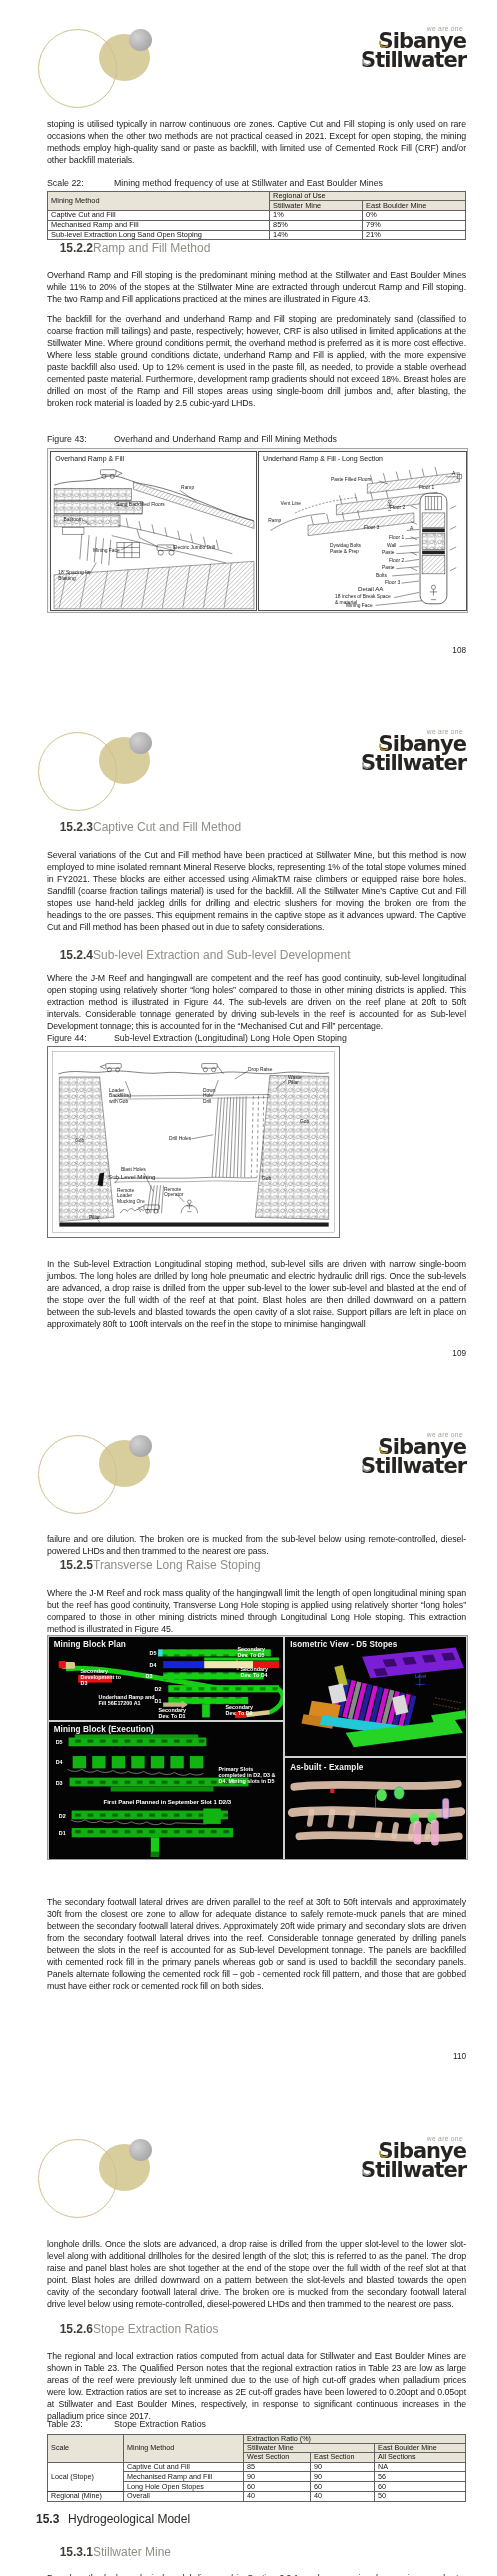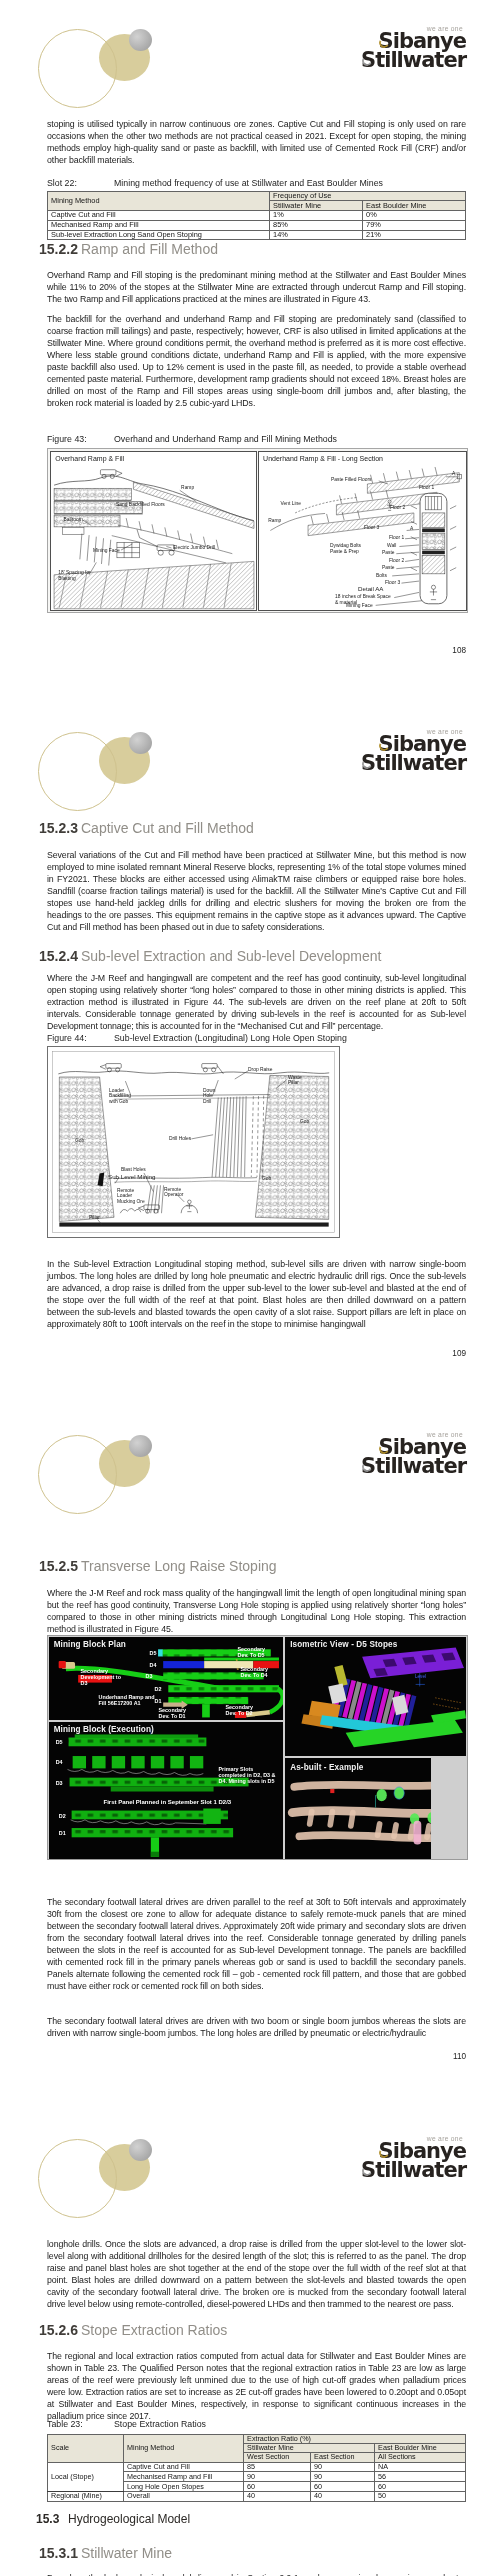--- a/index.html
+++ b/index.html
@@ -14,21 +14,21 @@
   .logo{position:absolute;right:31px;top:25px;text-align:right;}
   .logo-tag{font-size:6.7px;color:#a5a19b;padding-right:3.1px;letter-spacing:0.3px;}
   .logo-w{font-size:21px;font-weight:800;color:#272320;line-height:18.5px;letter-spacing:-1px;font-family:"DejaVu Sans",sans-serif;position:relative;}
   .sglyph{position:relative;display:inline-block;}
   .swash{position:absolute;left:0.5px;bottom:2.6px;width:6.2px;height:6.2px;border:2.1px solid #b08f2c;border-radius:50%;
     border-top-color:transparent;border-right-color:transparent;transform:rotate(-15deg);opacity:.9;}
   .swash.silver{border-left-color:#9a9a9a;border-bottom-color:#9a9a9a;}
   
   .body-p{position:absolute;left:47px;width:419px;font-size:8.8px;line-height:12px;text-align:justify;
     letter-spacing:-0.1px;color:#1b1b1b;}
-  .h-sub{position:absolute;left:39px;display:flex;font-size:14px;align-items:baseline;}
+  .h-sub{position:absolute;left:51px;display:flex;font-size:12px;align-items:baseline;text-align:right;}
   .h-sub .h-num{font-weight:bold;color:#403d39;min-width:42px;}
   .h-sub .h-title{color:#918e88;}
   .h-major{position:absolute;left:36px;display:flex;font-size:12px;align-items:baseline;}
   .h-major .h-num{font-weight:bold;color:#2c2926;min-width:32px;}
   .h-major .h-title{color:#2c2926;font-weight:500;}
   .caption{position:absolute;left:47px;display:flex;font-size:8.8px;color:#1d1d1d;}
   .cap-label{min-width:67px;}
   .pageno{position:absolute;right:31px;font-size:8.2px;color:#222;}
   
   table.dtable{position:absolute;border-collapse:collapse;table-layout:fixed;background:#fff;
@@ -83,34 +83,34 @@
     <div class="deco-ring"></div>
     <div class="logo">
       <div class="logo-tag">we are one</div>
       <div class="logo-w"><span class="sglyph"><i class="swash"></i><span>S</span></span><span>ibanye</span></div>
       <div class="logo-w"><span class="sglyph"><i class="swash silver"></i><span>S</span></span><span>tillwater</span></div>
     </div>
 
     <p class="body-p" style="top:109px">stoping is utilised typically in narrow continuous ore zones. Captive Cut and Fill stoping is only used on rare occasions when the other two methods are not practical ceased in 2021. Except for open stoping, the mining methods employ high-quality sand or paste as backfill, with limited use of Cemented Rock Fill (CRF) and/or other backfill materials.</p>
 
     <div class="caption" style="top:178px">
-      <span class="cap-label">Slot 22:</span>
+      <span class="cap-label">Scale 22:</span>
       <span>Mining method frequency of use at Stillwater and East Boulder Mines</span>
     </div>
 
     <table class="dtable" style="top:191px;left:47px;width:419px">
       <colgroup>
           <col style="width:222px">
           <col style="width:93px">
           <col>
         </colgroup>
       <thead>
         <tr>
           <th rowspan="2">Mining Method</th>
-          <th colspan="2" style="height:8.2px">Frequency of Use</th>
+          <th colspan="2" style="height:8.2px">Regional of Use</th>
         </tr>
         <tr>
           <th>Stillwater Mine</th>
           <th>East Boulder Mine</th>
         </tr>
       </thead>
       <tbody>
         <tr>
           <td>Captive Cut and Fill</td>
           <td>1%</td>
@@ -443,20 +443,21 @@
   <section class="page" style="top:1406px">
     <div class="deco-tan"></div>
     <div class="deco-silver"></div>
     <div class="deco-ring"></div>
     <div class="logo">
       <div class="logo-tag">we are one</div>
       <div class="logo-w"><span class="sglyph"><i class="swash"></i><span>S</span></span><span>ibanye</span></div>
       <div class="logo-w"><span class="sglyph"><i class="swash silver"></i><span>S</span></span><span>tillwater</span></div>
     </div>
 
+    <p class="body-p" style="top:118px">failure and ore dilution. The broken ore is mucked from the sub-level below using remote-controlled, diesel-powered LHDs and then trammed to the nearest ore pass.</p>
 
     <div class="h-sub" style="top:152px">
       <span class="h-num">15.2.5</span>
       <span class="h-title">Transverse Long Raise Stoping</span>
     </div>
     <p class="body-p" style="top:172px">Where the J-M Reef and rock mass quality of the hangingwall limit the length of open longitudinal mining span but the reef has good continuity, Transverse Long Hole stoping is applied using relatively shorter “long holes” compared to those in other mining districts mined through Longitudinal Long Hole stoping. This extraction method is illustrated in Figure 45.</p>
 
     <div class="caption" style="top:230px">
       <span class="cap-label">Figure 45:</span>
       <span>Transverse Long Hole Open Stoping</span>
@@ -578,21 +579,21 @@
             </g>
           <g stroke="#2a6eff">
               <line x1="262" y1="70" x2="262" y2="96"></line>
               <line x1="254" y1="92" x2="272" y2="92"></line>
             </g>
         </svg>
         <span class="btitle">Isometric View - D5 Stopes</span>
         <span class="wlabel lvl" style="left:130px;top:37px">Level</span>
       </div>
 
-      <div class="bpanel" style="left:237px;top:122px;width:146px;height:101px">
+      <div class="bpanel" style="left:237px;top:122px;width:181px;height:101px">
         <svg viewBox="0 0 352 196" width="181" height="101">
           <path d="M18,56 C100,44 240,62 336,50" fill="none" stroke="#e6c6b0" stroke-width="15" opacity="0.9" stroke-linecap="round"></path>
           <path d="M14,106 C120,94 240,116 342,104" fill="none" stroke="#e6c6b0" stroke-width="17" opacity="0.9" stroke-linecap="round"></path>
           <g stroke="#e6c6b0" stroke-width="11" opacity="0.85" stroke-linecap="round">
             <line x1="52" y1="104" x2="48" y2="128"></line>
               <line x1="92" y1="104" x2="88" y2="130"></line>
             <line x1="132" y1="106" x2="128" y2="132"></line>
           </g>
           <path d="M28,152 C130,142 260,164 338,152" fill="none" stroke="#e6c6b0" stroke-width="15" opacity="0.9" stroke-linecap="round"></path>
           <g stroke="#e6c6b0" stroke-width="11" opacity="0.85" stroke-linecap="round">
@@ -609,21 +610,20 @@
           <rect x="284" y="120" width="15" height="50" rx="7" fill="#f2b2d2" opacity="0.9"></rect>
           <rect x="306" y="78" width="13" height="40" rx="6" fill="#f2b2d2" stroke="#2a6eff" opacity="0.9"></rect>
           <rect x="88" y="60" width="8" height="8" fill="#e02020"></rect>
           <line x1="176" y1="96" x2="176" y2="72" stroke="#30d8c8"></line>
         </svg>
         <span class="btitle" style="top:5.2px">As-built - Example</span>
       </div>
     </div>
 
     <p class="body-p" style="top:481px">The secondary footwall lateral drives are driven parallel to the reef at 30ft to 50ft intervals and approximately 30ft from the closest ore zone to allow for adequate distance to safely remote-muck panels that are mined between the secondary footwall lateral drives. Approximately 20ft wide primary and secondary slots are driven from the secondary footwall lateral drives into the reef. Considerable tonnage generated by drilling panels between the slots in the reef is accounted for as Sub-level Development tonnage. The panels are backfilled with cemented rock fill in the primary panels whereas gob or sand is used to backfill the secondary panels. Panels alternate following the cemented rock fill – gob - cemented rock fill pattern, and those that are gobbed must have either rock or cemented rock fill on both sides.</p>
-    <p class="body-p" style="top:600px">The secondary footwall lateral drives are driven with two boom or single boom jumbos whereas the slots are driven with narrow single-boom jumbos. The long holes are drilled by pneumatic or electric/hydraulic</p>
     <div class="pageno" style="top:646px">110</div>
   </section>
 
   <section class="page" style="top:2110px">
     <div class="deco-tan"></div>
     <div class="deco-silver"></div>
     <div class="deco-ring"></div>
     <div class="logo">
       <div class="logo-tag">we are one</div>
       <div class="logo-w"><span class="sglyph"><i class="swash"></i><span>S</span></span><span>ibanye</span></div>

